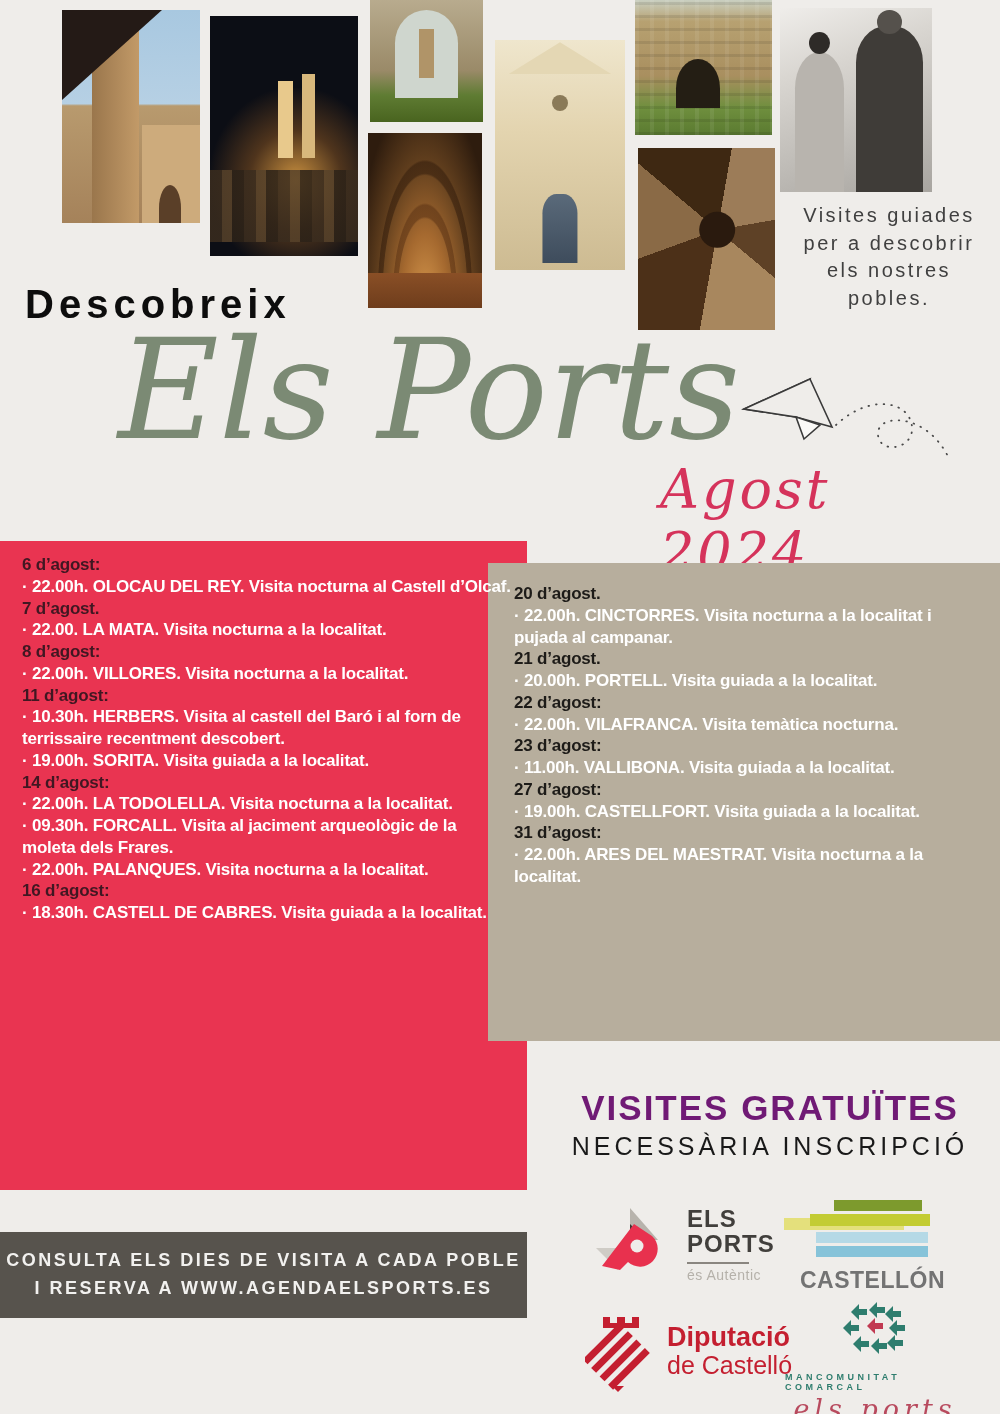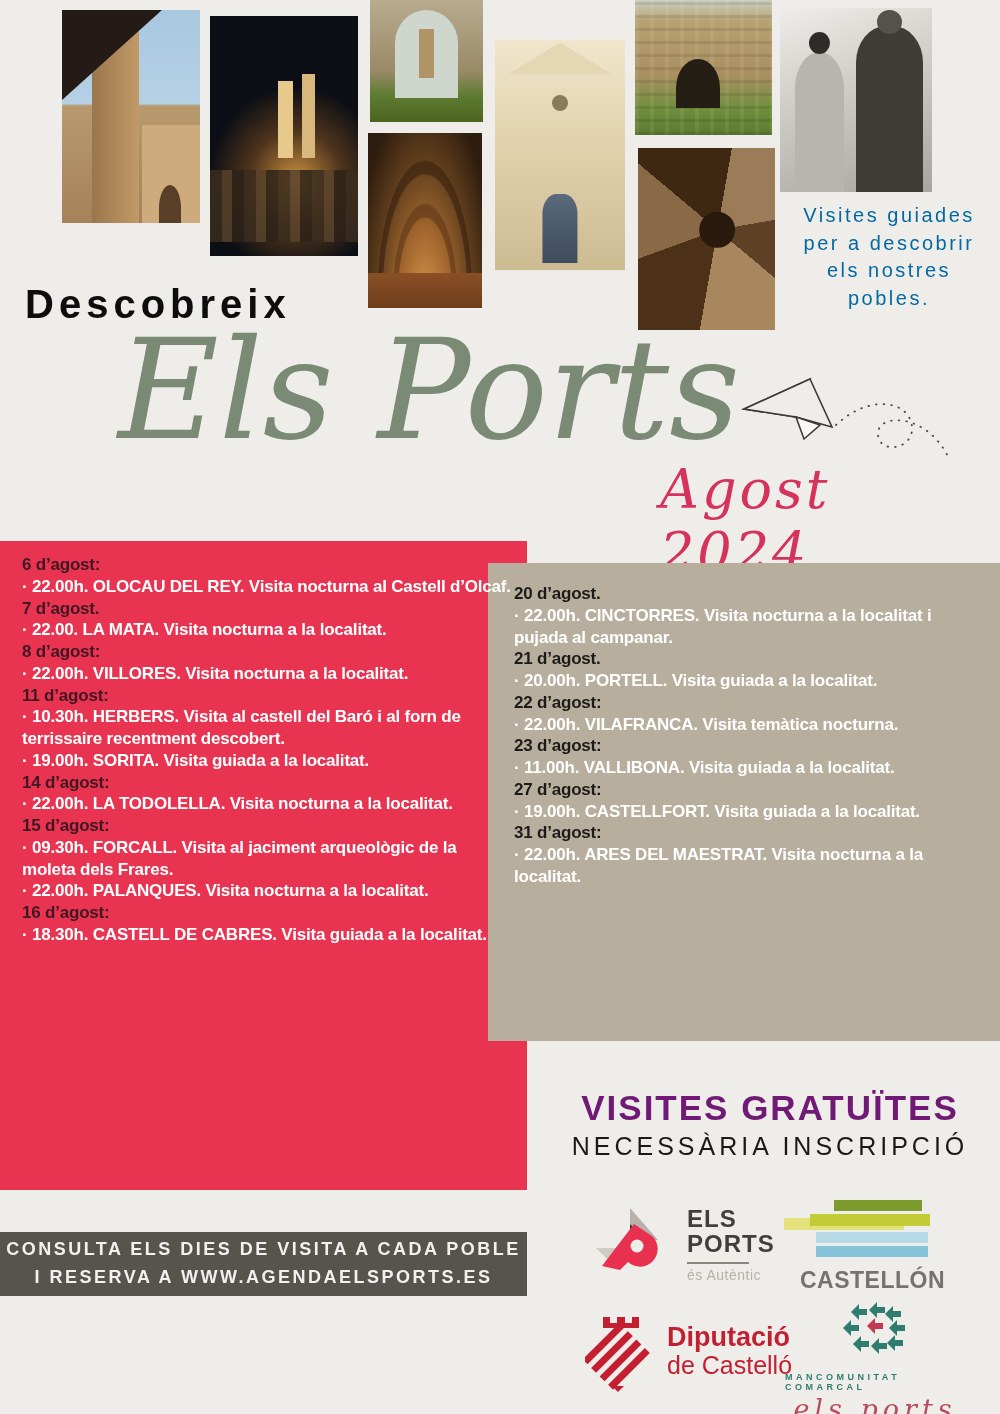--- a/index.html
+++ b/index.html
@@ -65,21 +65,21 @@
   #p8 { left:780px; top:8px; width:152px; height:184px;
         background:linear-gradient(160deg,#efedea 0%,#d9d6d1 30%,#a8a5a0 100%); }
   .p8-man { right:6%; top:10%; width:44%; height:90%; background:#3f3c38;
             border-radius:45% 45% 0 0 / 22% 22% 0 0; }
   .p8-man-head { right:20%; top:1%; width:16%; height:13%; background:#55514c; border-radius:50%; }
   .p8-woman { left:10%; top:24%; width:32%; height:76%; background:#b8b4ae;
               border-radius:50% 50% 0 0 / 26% 26% 0 0; }
   .p8-woman-head { left:19%; top:13%; width:14%; height:12%; background:#2e2b28; border-radius:50%; }
   
   .tagline { position:absolute; left:800px; top:202px; width:178px; text-align:center;
-             font-size:20px; letter-spacing:2.5px; line-height:1.38; color:#0369a1; }
+             font-size:20px; letter-spacing:2.5px; line-height:1.38; color:#404040; }
   .title { position:absolute; left:25px; top:282px; font-size:40px; font-weight:bold;
            letter-spacing:5px; color:#0d0d0d; }
   .script-title { position:absolute; left:118px; top:322px; font-size:138px; line-height:1;
                   font-family:"DejaVu Serif", serif; font-style:italic; color:#7b8a74; }
   .plane { position:absolute; left:738px; top:375px; }
   .period { position:absolute; left:660px; top:458px; font-size:54px; letter-spacing:3px;
             font-family:"DejaVu Serif", serif; font-style:italic; color:#d5335b; }
   
   .red-block { position:absolute; left:0; top:541px; width:527px; height:649px; background:#e93451; }
   .beige-block { position:absolute; left:488px; top:563px; width:512px; height:478px; background:#b7ae9d; }
@@ -87,21 +87,21 @@
   .sched-left { left:22px; top:554px; width:492px; }
   .sched-right { left:514px; top:583px; width:462px; }
   .sched-date { }
   .sched-left .sched-date { color:#401722; }
   .sched-right .sched-date { color:#1d1b18; }
   .sched-event { color:#ffffff; }
   
   .gratis-wrap { position:absolute; left:555px; top:1088px; width:430px; text-align:center; }
   .gratis-title { font-size:35px; font-weight:bold; letter-spacing:2px; color:#701a75; }
   .gratis-sub { font-size:25px; letter-spacing:4px; color:#191919; margin-top:4px; }
-  .consulta { position:absolute; left:0; top:1232px; width:527px; height:64px; background:#57534d;
+  .consulta { position:absolute; left:0; top:1232px; width:527px; height:86px; background:#57534d;
               display:flex; flex-direction:column; justify-content:center; align-items:center;
               color:#f2f1ef; font-weight:bold; font-size:18px; letter-spacing:2.5px; line-height:1.55;
               text-align:center; }
   
   .logo { position:absolute; display:flex; align-items:center; }
   .elsports-logo { left:588px; top:1202px; gap:14px; }
   .elsports-text { color:#413f3c; font-weight:bold; font-size:24px; line-height:1.05; letter-spacing:1px; }
   .elsports-rule { width:62px; height:2px; background:#8a8680; margin:6px 0 4px; }
   .elsports-tag { font-size:14px; font-weight:normal; color:#b5b1aa; letter-spacing:.5px; }
   .castellon-logo { left:800px; top:1200px; flex-direction:column; align-items:flex-start; width:140px; }
@@ -187,21 +187,20 @@
       <div class="sched-event">· 22.00h. OLOCAU DEL REY. Visita nocturna al Castell d’Olcaf.</div>
       <div class="sched-date">7 d’agost.</div>
       <div class="sched-event">· 22.00. LA MATA. Visita nocturna a la localitat.</div>
       <div class="sched-date">8 d’agost:</div>
       <div class="sched-event">· 22.00h. VILLORES. Visita nocturna a la localitat.</div>
       <div class="sched-date">11 d’agost:</div>
       <div class="sched-event">· 10.30h. HERBERS. Visita al castell del Baró i al forn de terrissaire recentment descobert.</div>
       <div class="sched-event">· 19.00h. SORITA. Visita guiada a la localitat.</div>
       <div class="sched-date">14 d’agost:</div>
       <div class="sched-event">· 22.00h. LA TODOLELLA. Visita nocturna a la localitat.</div>
-      <div class="sched-date">15 d’agost:</div>
       <div class="sched-event">· 09.30h. FORCALL. Visita al jaciment arqueològic de la moleta dels Frares.</div>
       <div class="sched-event">· 22.00h. PALANQUES. Visita nocturna a la localitat.</div>
       <div class="sched-date">16 d’agost:</div>
       <div class="sched-event">· 18.30h. CASTELL DE CABRES. Visita guiada a la localitat.</div>
     </div>
   <div class="sched sched-right">
       <div class="sched-date">20 d’agost.</div>
       <div class="sched-event">· 22.00h. CINCTORRES. Visita nocturna a la localitat i pujada al campanar.</div>
       <div class="sched-date">21 d’agost.</div>
       <div class="sched-event">· 20.00h. PORTELL. Visita guiada a la localitat.</div>

